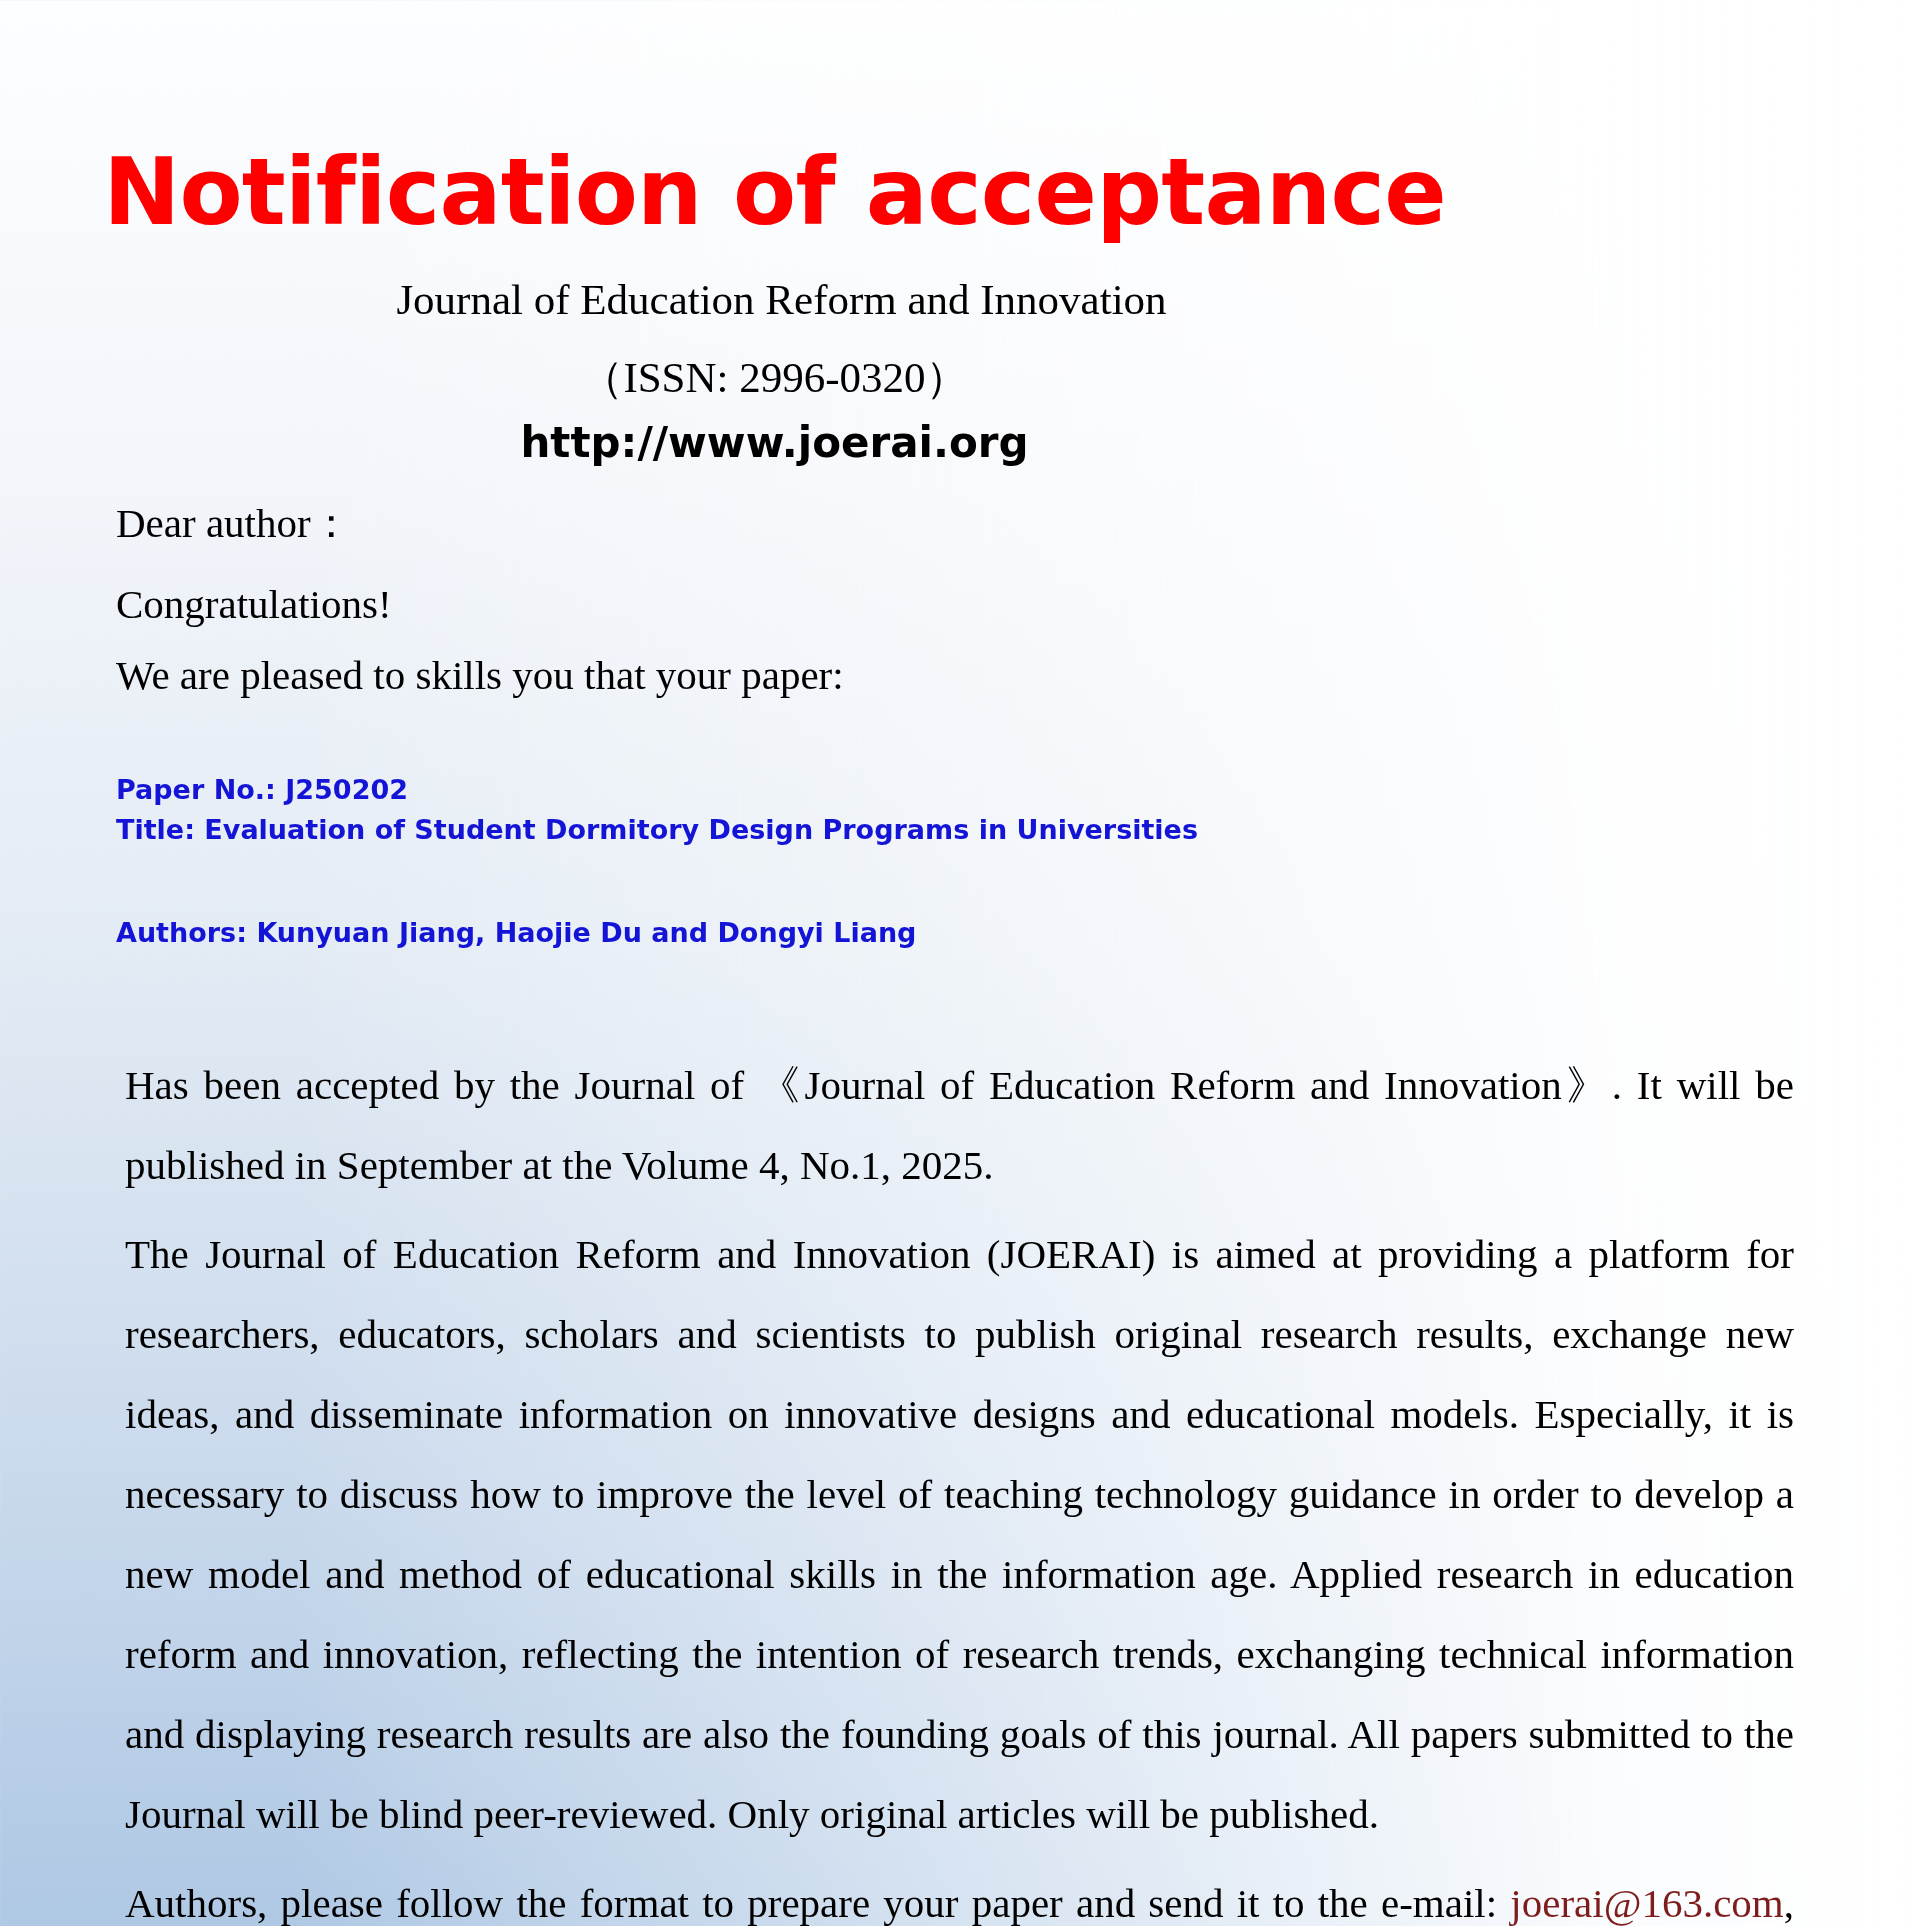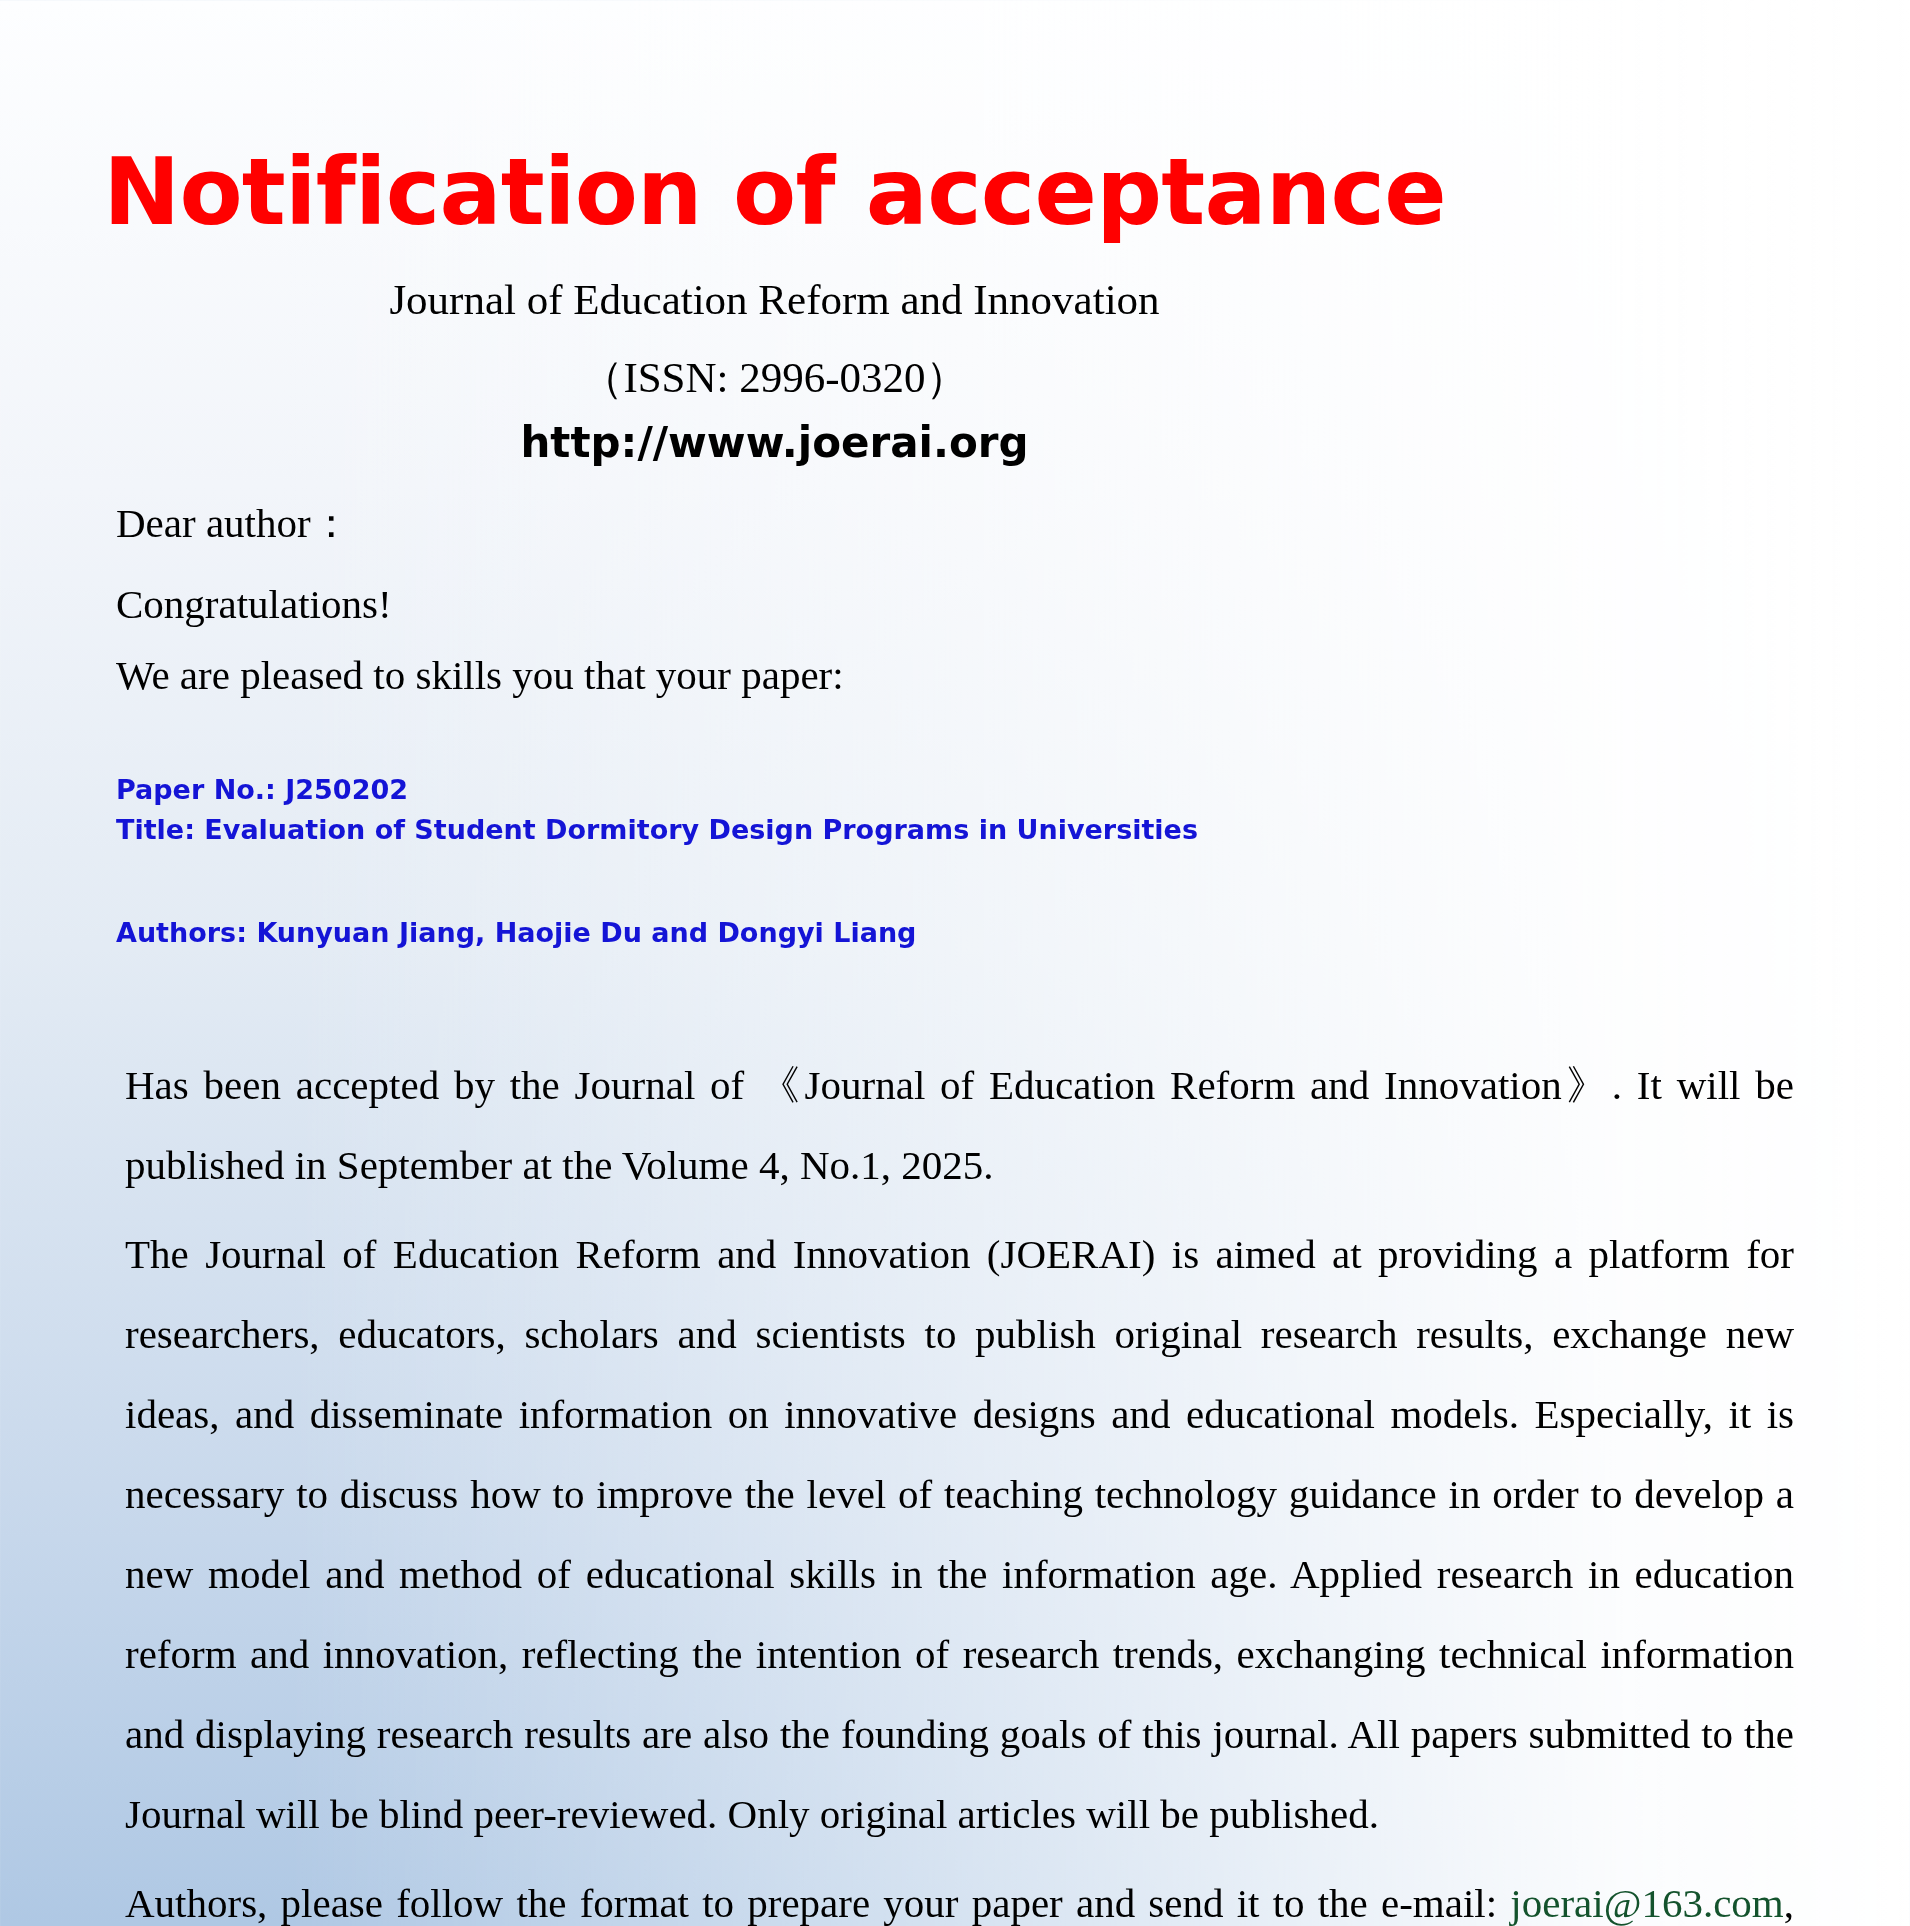--- a/index.html
+++ b/index.html
@@ -10,21 +10,21 @@
       linear-gradient(to bottom, #fdfeff 0%, #f2f5fa 18%, #e3ebf4 35%, #c9d9ec 55%, #a9c4e2 75%, #7fa8d6 90%, #6696cb 100%);
     font-family: "Liberation Serif", "DejaVu Serif", serif;
     color: #000;
   }
   .abs { position: absolute; }
   .center { left: 0; width: 1549px; text-align: center; }
   .title {
     top: 139px; font-family: "DejaVu Sans", "Liberation Sans", sans-serif;
     font-weight: bold; font-size: 92px; color: #ff0000; letter-spacing: -0.8px;
   }
-  .journal { top: 275px; font-size: 43px; }
+  .journal { top: 275px; font-size: 43px; padding-left: 7px; }
   .issn { top: 349px; font-size: 43px; }
   .url {
     top: 418px; font-family: "DejaVu Sans", "Liberation Sans", sans-serif;
     font-weight: bold; font-size: 42px;
   }
   .left { left: 116px; font-size: 41px; white-space: nowrap; }
   .greet1 { top: 496px; }
   .greet2 { top: 580px; }
   .greet3 { top: 651px; }
   .blue {
@@ -32,21 +32,21 @@
     font-size: 27px; color: #1414d6; left: 116px; white-space: nowrap;
   }
   .paperno { top: 774px; }
   .ptitle { top: 814px; }
   .pauthors { top: 917px; }
   .body {
     left: 116px; width: 1687px; top: 1036px;
     font-size: 41px; line-height: 80px; text-align: justify;
   }
   .body p { margin: 9px; text-align: justify; text-align-last: left; }
-  .email { color: #14532d; }
+  .email { color: #7f1d1d; }
 </style>
 </head>
 <body>
 
 <div class="abs center title">Notification of acceptance</div>
 <div class="abs center journal">Journal of Education Reform and Innovation</div>
 <div class="abs center issn">（ISSN: 2996-0320）</div>
 <div class="abs center url">http://www.joerai.org</div>
 
 <div class="abs left greet1">Dear author：</div>

